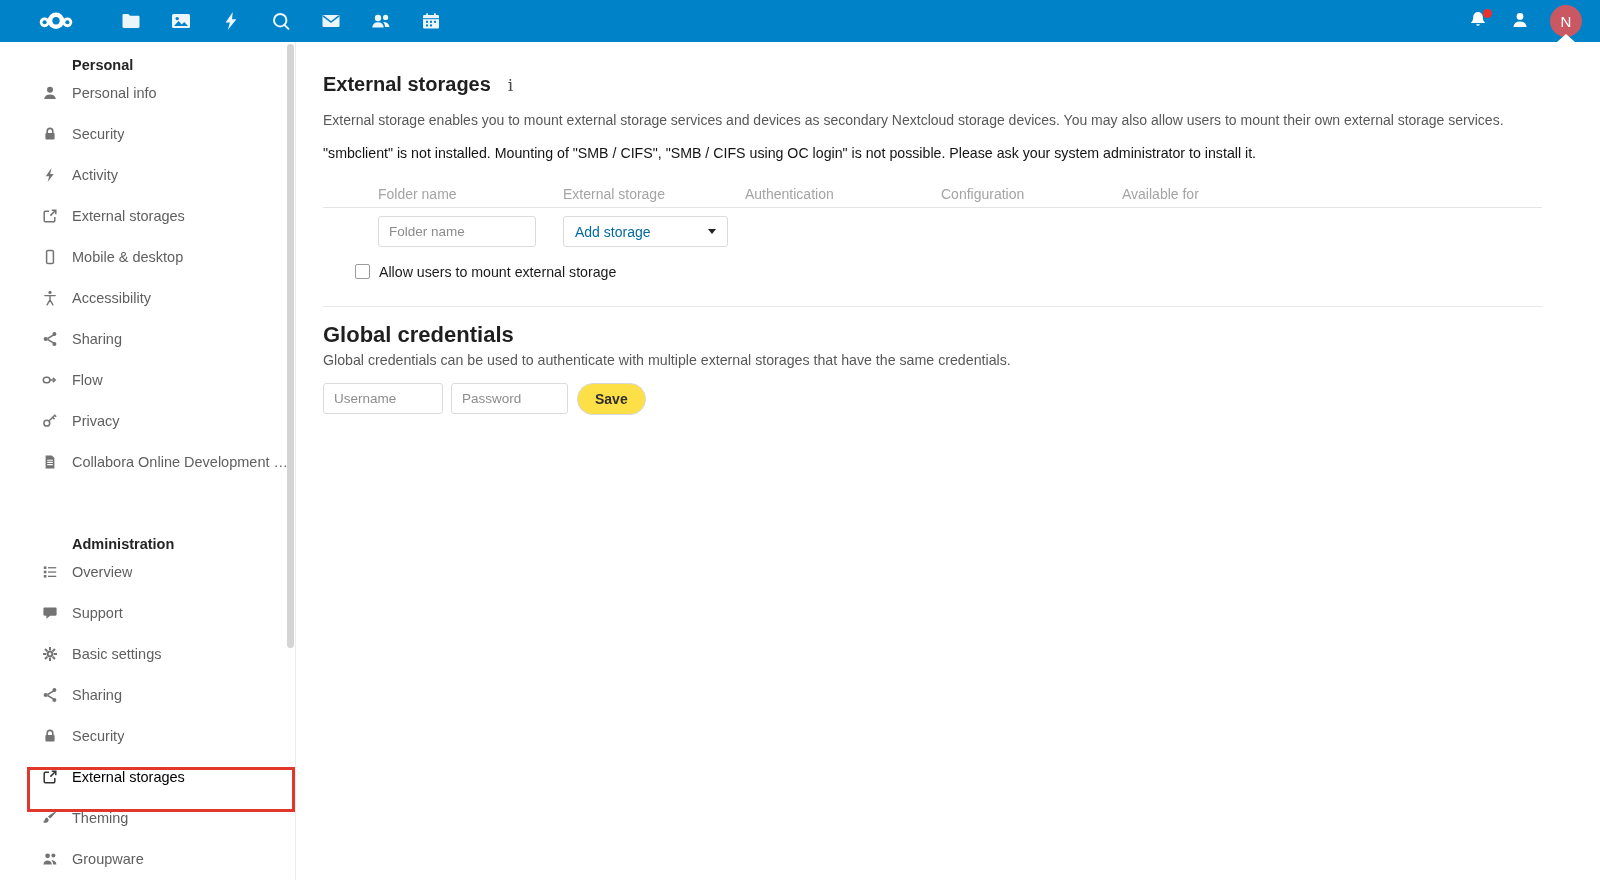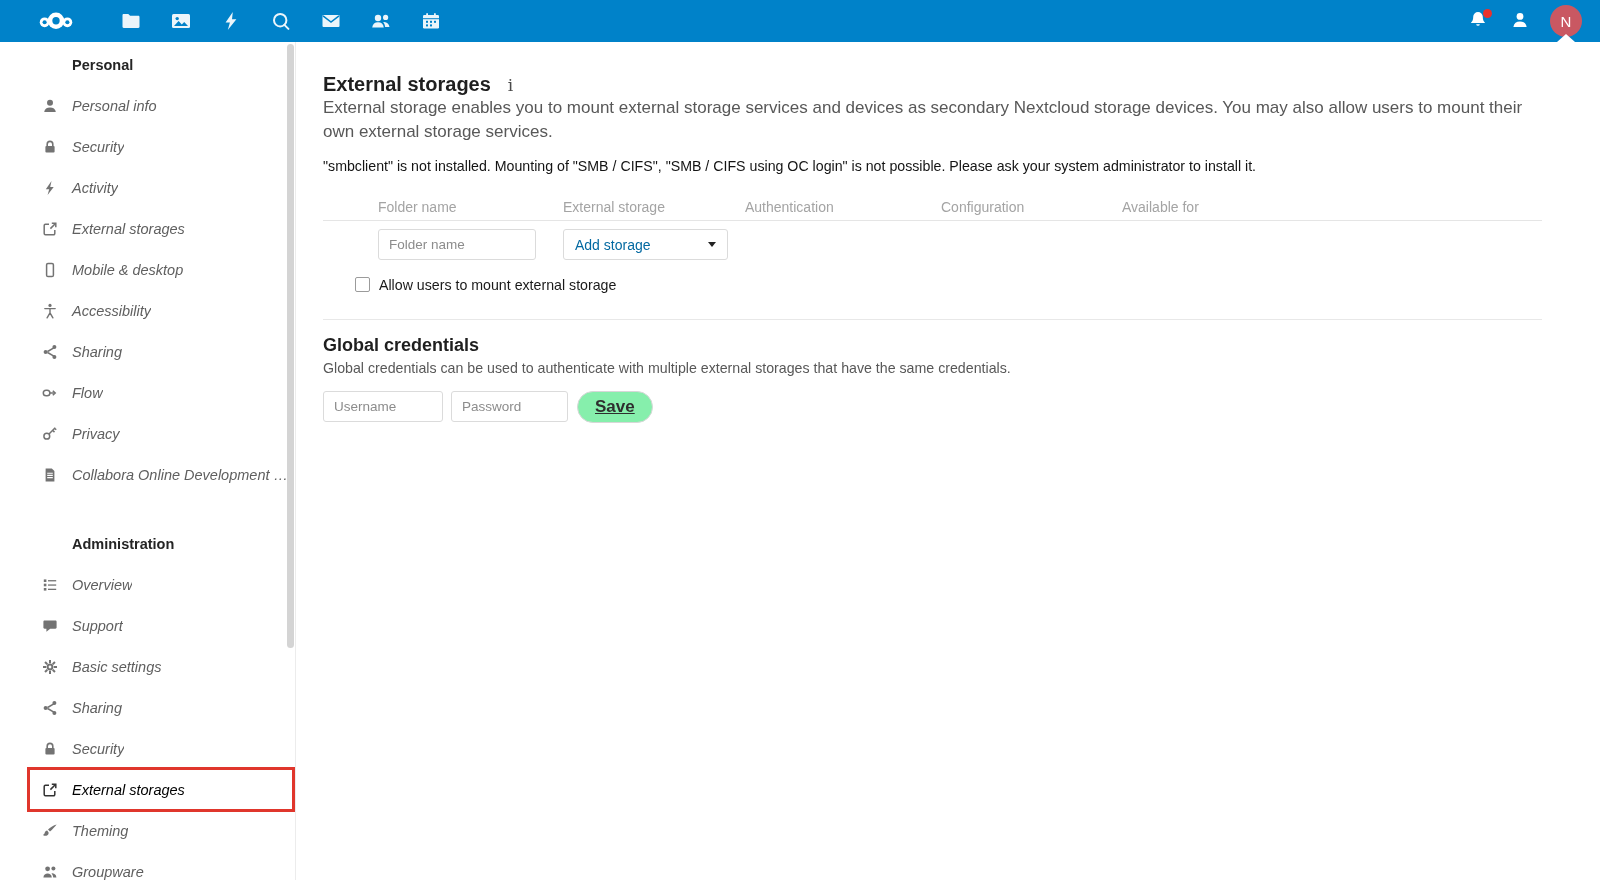--- a/index.html
+++ b/index.html
@@ -47,23 +47,22 @@
     position: absolute; top: 2px; right: 1px; width: 7px; height: 604px;
     background: #d4d4d4; border-radius: 4px;
   }
   .side-section { padding-top: 2px; padding-left: 11px; }
   .side-section.admin { margin-top: 26px; }
   .side-heading {
     height: 41px; display: flex; align-items: center; padding-left: 61px;
     font-weight: 700; font-size: 14.5px; color: #252525;
   }
   .side-item {
-    position: relative; height: 41px; display: flex; align-items: center;
+    position: relative; height: 41px; display: flex; align-items: flex-start;
     cursor: pointer;
-    font-style: italic;
   }
   .side-item .s-icon {
     position: absolute; left: 31px; width: 16px; height: 16px; color: #555;
     display: flex; align-items: center; justify-content: center; opacity: .82;
   }
   .side-item .s-icon svg { width: 16px; height: 16px; }
   .side-item .s-label {
     padding-left: 61px; font-size: 14.5px; color: #5f5f5f;
     white-space: nowrap; overflow: hidden; text-overflow: ellipsis; max-width: 290px;
   }
@@ -77,21 +76,21 @@
   .main {
     position: absolute; top: 42px; left: 297px; width: 1303px; height: 838px;
     padding: 31px 58px 0 26px; background: #fff;
   }
   .title-row { display: flex; align-items: baseline; }
   .page-title { font-size: 20px; font-weight: 700; color: #1f1f1f; }
   .info-glyph {
     margin-left: 17px; font-family: "DejaVu Serif", "Liberation Serif", serif;
     font-size: 17px; color: #4a4a4a; cursor: pointer;
   }
-  .intro-text { font-size: 17px; color: #585858; line-height: 1.4; }
+  .intro-text { margin-top: 15px; font-size: 14px; color: #585858; line-height: 1.4; }
   .warning-text { margin-top: 13px; font-size: 14.2px; color: #141414; line-height: 1.4; }
   
   .storage-table { margin-top: 17px; }
   .st-head {
     display: grid; grid-template-columns: 55px 185px 182px 196px 181px 1fr;
     height: 28px; align-items: center; border-bottom: 1px solid #e5e5e5;
   }
   .st-head .hcell { font-size: 14px; color: #a4a4a4; font-weight: 400; }
   .st-row {
     display: grid; grid-template-columns: 55px 185px 182px 196px 181px 1fr;
@@ -116,29 +115,29 @@
   }
   
   .checkbox-row { margin-top: 8px; display: flex; align-items: flex-start; cursor: pointer; padding-left: 32px; }
   .checkbox {
     width: 15px; height: 15px; border: 1px solid #9b9b9b; border-radius: 2px;
     background: #fff; flex: 0 0 auto;
   }
   .checkbox-label { margin-left: 9px; font-size: 14.2px; color: #1a1a1a; }
   
   .gc-section { margin-top: 26px; border-top: 1px solid #e8e8e8; padding-top: 15px; }
-  .gc-title { font-size: 18px; font-weight: 700; color: #1f1f1f; }
+  .gc-title { font-size: 22px; font-weight: 700; color: #1f1f1f; }
   .gc-desc { margin-top: 4px; font-size: 14.2px; color: #585858; }
   .gc-form { margin-top: 15px; display: flex; }
   .gc-user { width: 120px; }
   .gc-pass { width: 117px; margin-left: 8px; }
   .save-btn {
     margin-left: 9px; height: 32px; padding: 0 17px; border-radius: 16px;
-    background: #86efac; border: 1px solid #d7d7d7; font-size: 17px; font-weight: 700;
-    color: #2e2e2e; cursor: pointer; font-family: "Liberation Sans", "DejaVu Sans", sans-serif; text-decoration: underline;
+    background: #fde047; border: 1px solid #d7d7d7; font-size: 14px; font-weight: 700;
+    color: #2e2e2e; cursor: pointer; font-family: "Liberation Sans", "DejaVu Sans", sans-serif;
   }
 </style>
 </head>
 <body>
 
 <header class="topbar">
   <div class="topbar-left">
     <div class="logo">
         <svg width="52" height="26" viewBox="0 0 44 24">
           <circle cx="11.5" cy="13.2" r="4.5" fill="#fff"></circle>

